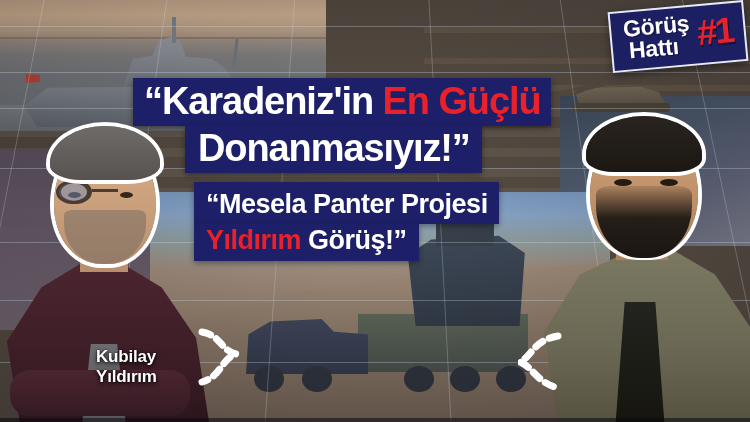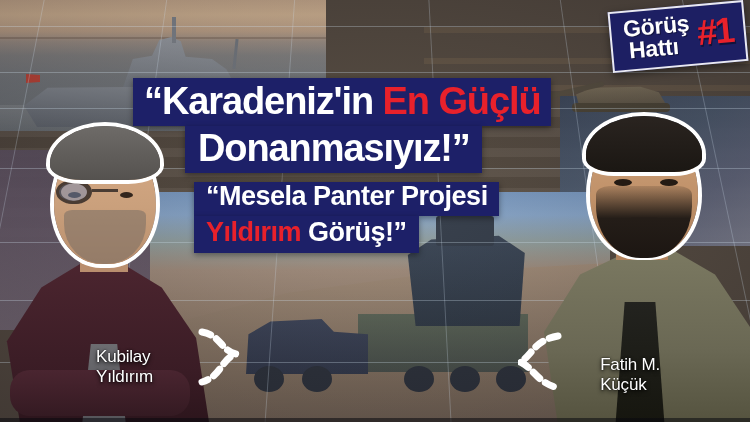--- a/index.html
+++ b/index.html
@@ -205,21 +205,21 @@
     color:#fff;
     font-weight:bold;
     white-space:nowrap;
     box-shadow:0 2px 6px rgba(0,0,0,.40);
     pointer-events:auto;
   }
   .q1 { font-size:38px; letter-spacing:-1.1px; line-height:1.07; }
   .q1a { margin-left:133px; padding:3px 10px 4px 11px; }
   .q1b { margin-left:185px; padding:2px 12px 5px 13px; }
   .q2 { font-size:27px; letter-spacing:-.5px; line-height:1.1; }
-  .q2a { margin-left:194px; padding:0 11px 4px 12px; }
+  .q2a { margin-left:194px; padding:8px 11px 4px 12px; }
   .q2b { margin-left:194px; padding:2px 12px 5px 12px; }
   .red { color:#e8212b; }
   .qrow { display:block; }
   .gap { height:9px; }
 
   
   .person { position:absolute; bottom:0; z-index:25; }
 
   
   .p-left { left:-6px; width:215px; height:348px; }
@@ -324,21 +324,21 @@
   .pl-eye {
     position:absolute; bottom:224px; width:13px; height:6px;
     background:#33261d; border-radius:50%;
   }
   .pl-eye.l { left:74px; }
   .pl-eye.r { left:126px; }
 
   
   .name {
     position:absolute; z-index:40;
-    color:#fff; font-weight:normal; font-size:17px; line-height:1.14;
+    color:#fff; font-weight:bold; font-size:17px; line-height:1.14;
     letter-spacing:-.2px;
     text-shadow:0 2px 4px rgba(0,0,0,.85), 0 0 2px rgba(0,0,0,.9);
   }
   .name-left  { left:96px;  bottom:36px; text-align:left; }
   .name-right { right:90px; bottom:28px; text-align:left; }
 
   .brace { position:absolute; z-index:40; }
   .brace-left  { left:196px;  bottom:34px; width:46px; height:62px; }
   .brace-right { right:186px; bottom:28px; width:46px; height:66px; }
 
@@ -470,24 +470,20 @@
     <div>Kubilay</div>
     <div>Yıldırım</div>
   </div>
 
   <div class="brace brace-left">
     <svg viewBox="0 0 46 62" width="46" height="62" aria-hidden="true">
       <path d="M6 6 C26 10, 24 24, 40 28 C24 34, 26 50, 6 56" fill="none" stroke="#ffffff" stroke-width="7" stroke-linecap="round" stroke-dasharray="9 7"></path>
     </svg>
   </div>
 
-  <div class="name name-right">
-    <div>Fatih M.</div>
-    <div>Küçük</div>
-  </div>
 
   <div class="brace brace-right">
     <svg viewBox="0 0 46 66" width="46" height="66" aria-hidden="true">
       <path d="M40 8 C16 12, 14 28, 2 34 C16 40, 18 54, 40 60" fill="none" stroke="#ffffff" stroke-width="7" stroke-linecap="round" stroke-dasharray="9 7"></path>
     </svg>
   </div>
 
   <div class="bottom-edge"></div>
 </div>
 

